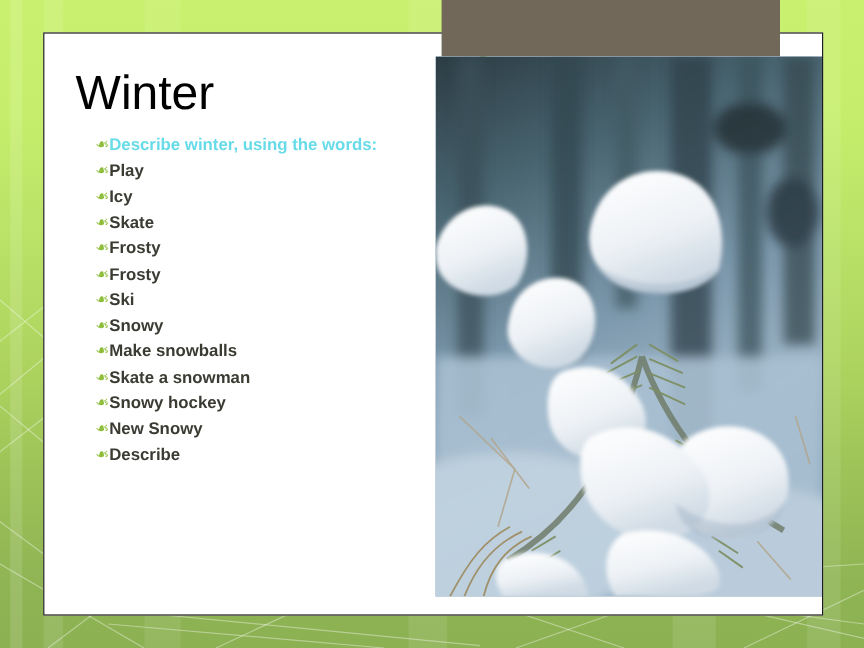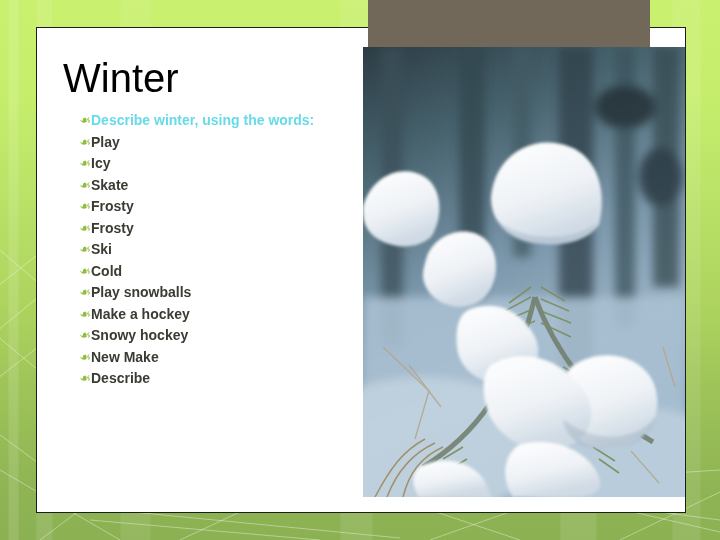--- a/index.html
+++ b/index.html
@@ -313,41 +313,41 @@
       <span class="bullet-text">Frosty</span>
     </div>
 
     <div class="bullet-row">
       <span class="bullet-glyph">❧</span>
       <span class="bullet-text">Ski</span>
     </div>
 
     <div class="bullet-row">
       <span class="bullet-glyph">❧</span>
-      <span class="bullet-text">Cold</span>
-    </div>
-
-    <div class="bullet-row">
-      <span class="bullet-glyph">❧</span>
-      <span class="bullet-text">Play snowballs</span>
-    </div>
-
-    <div class="bullet-row">
-      <span class="bullet-glyph">❧</span>
-      <span class="bullet-text">Make a hockey</span>
+      <span class="bullet-text">Snowy</span>
+    </div>
+
+    <div class="bullet-row">
+      <span class="bullet-glyph">❧</span>
+      <span class="bullet-text">Make snowballs</span>
+    </div>
+
+    <div class="bullet-row">
+      <span class="bullet-glyph">❧</span>
+      <span class="bullet-text">Skate a snowman</span>
     </div>
 
     <div class="bullet-row">
       <span class="bullet-glyph">❧</span>
       <span class="bullet-text">Snowy hockey</span>
     </div>
 
     <div class="bullet-row">
       <span class="bullet-glyph">❧</span>
-      <span class="bullet-text">New Make</span>
+      <span class="bullet-text">New Snowy</span>
     </div>
 
     <div class="bullet-row">
       <span class="bullet-glyph">❧</span>
       <span class="bullet-text">Describe</span>
     </div>
 
   </div>
 </div>
 

